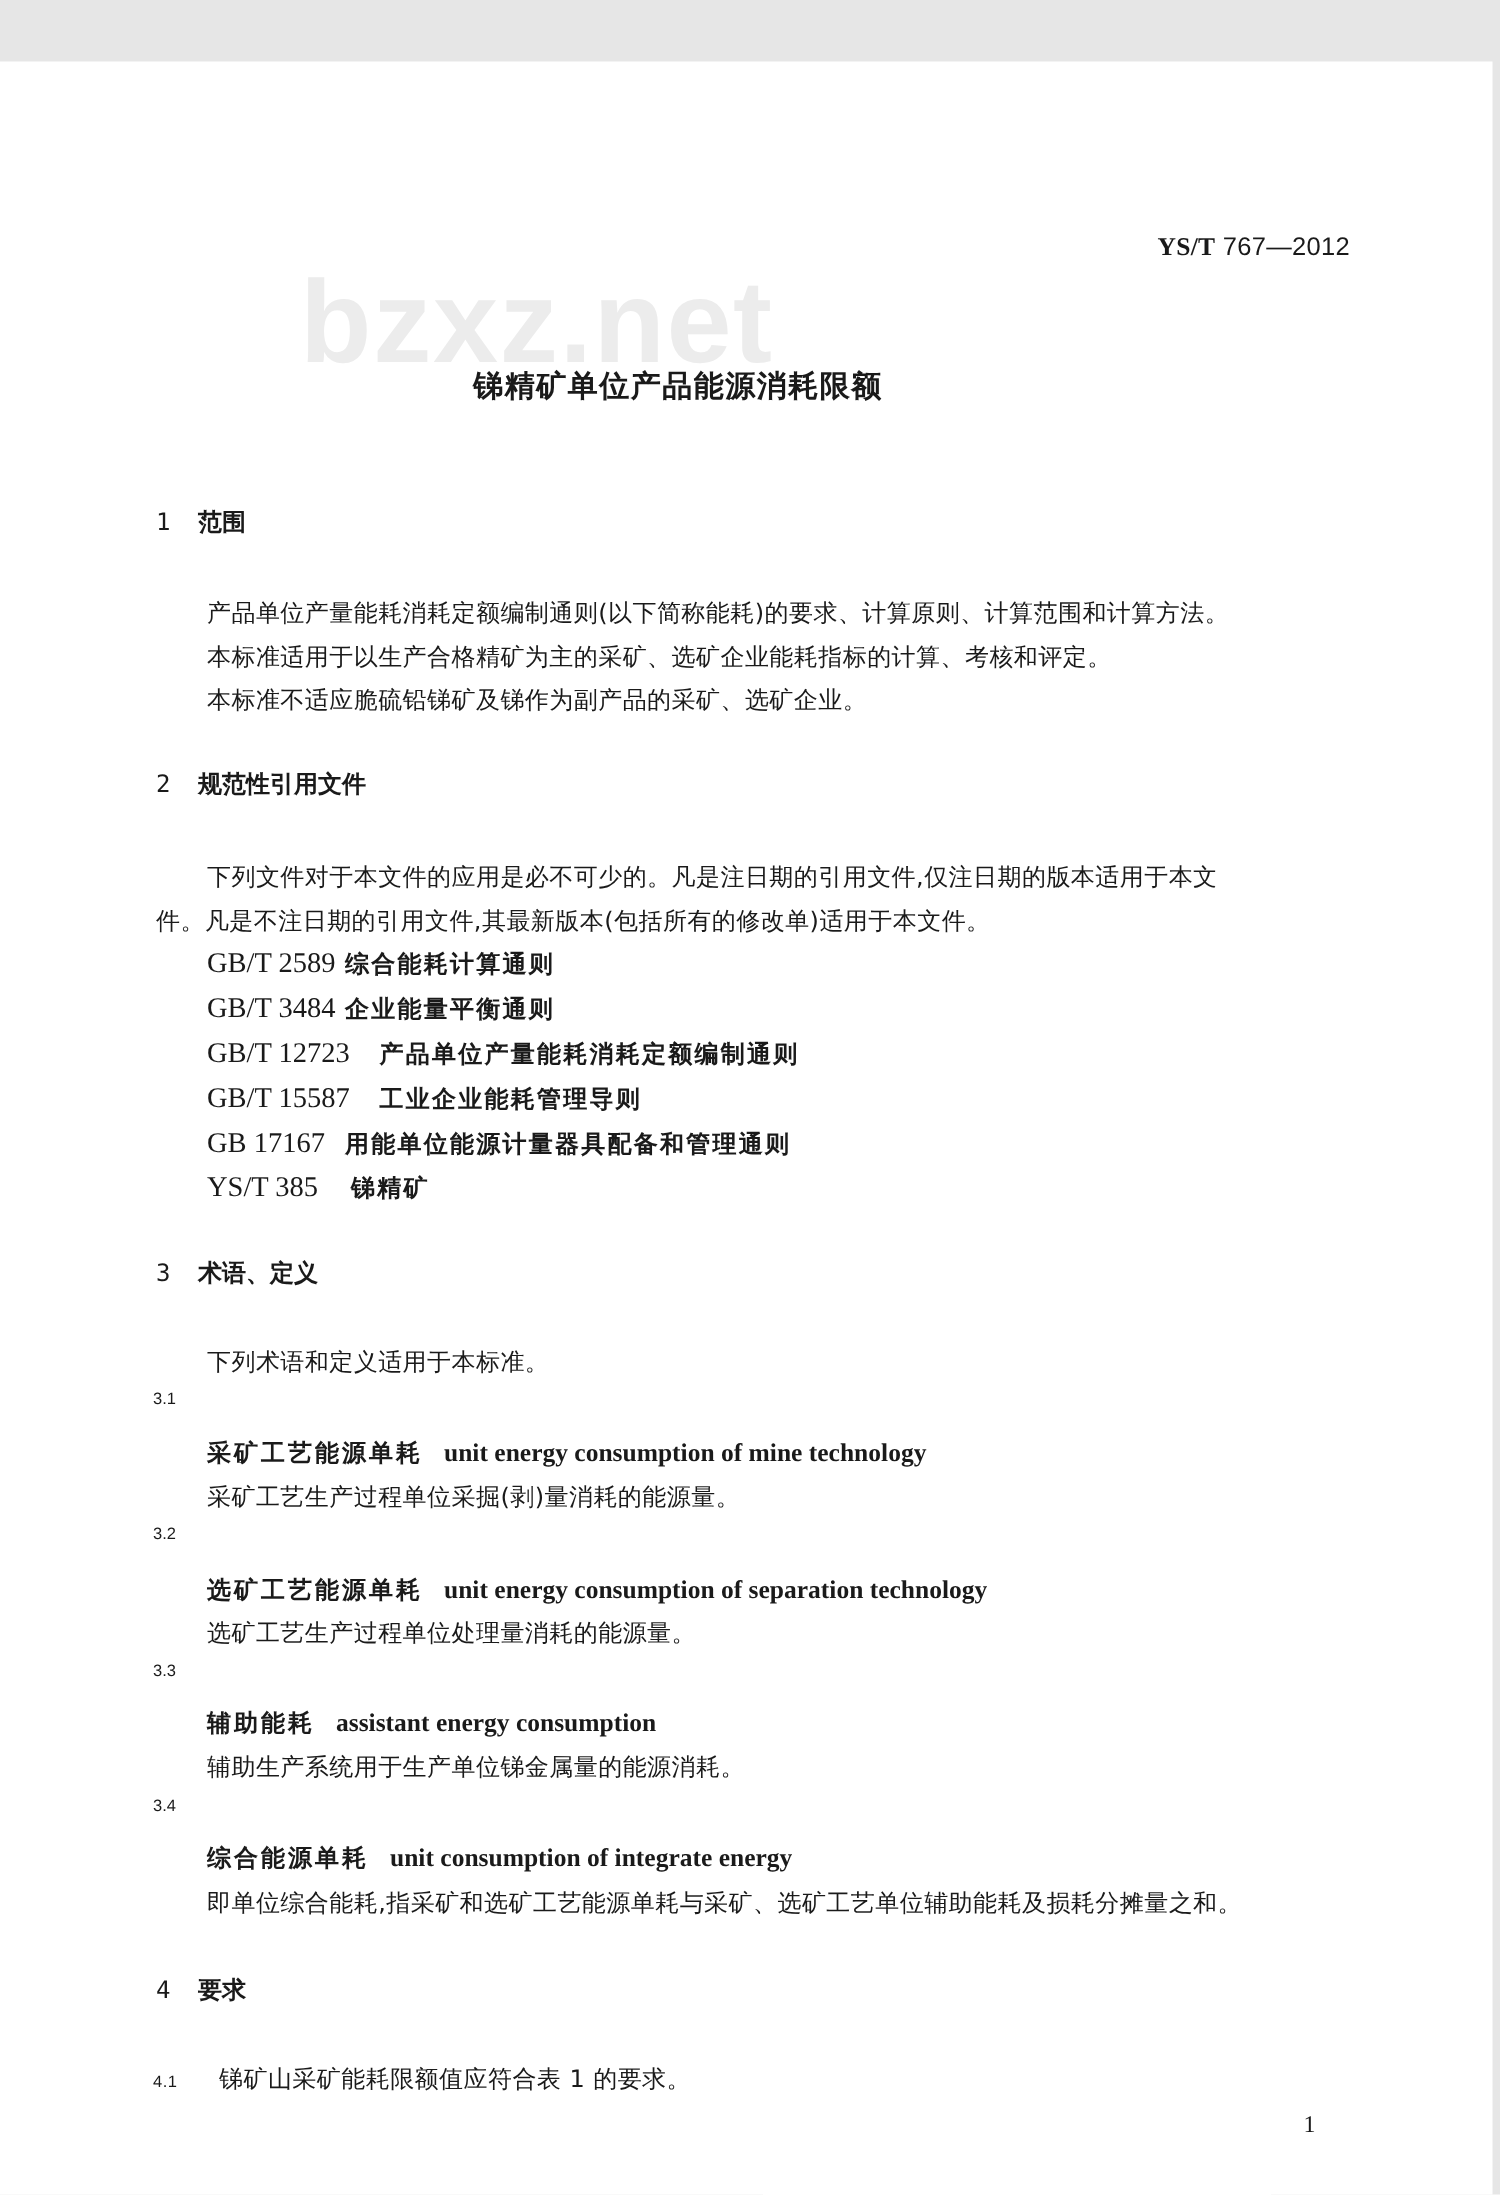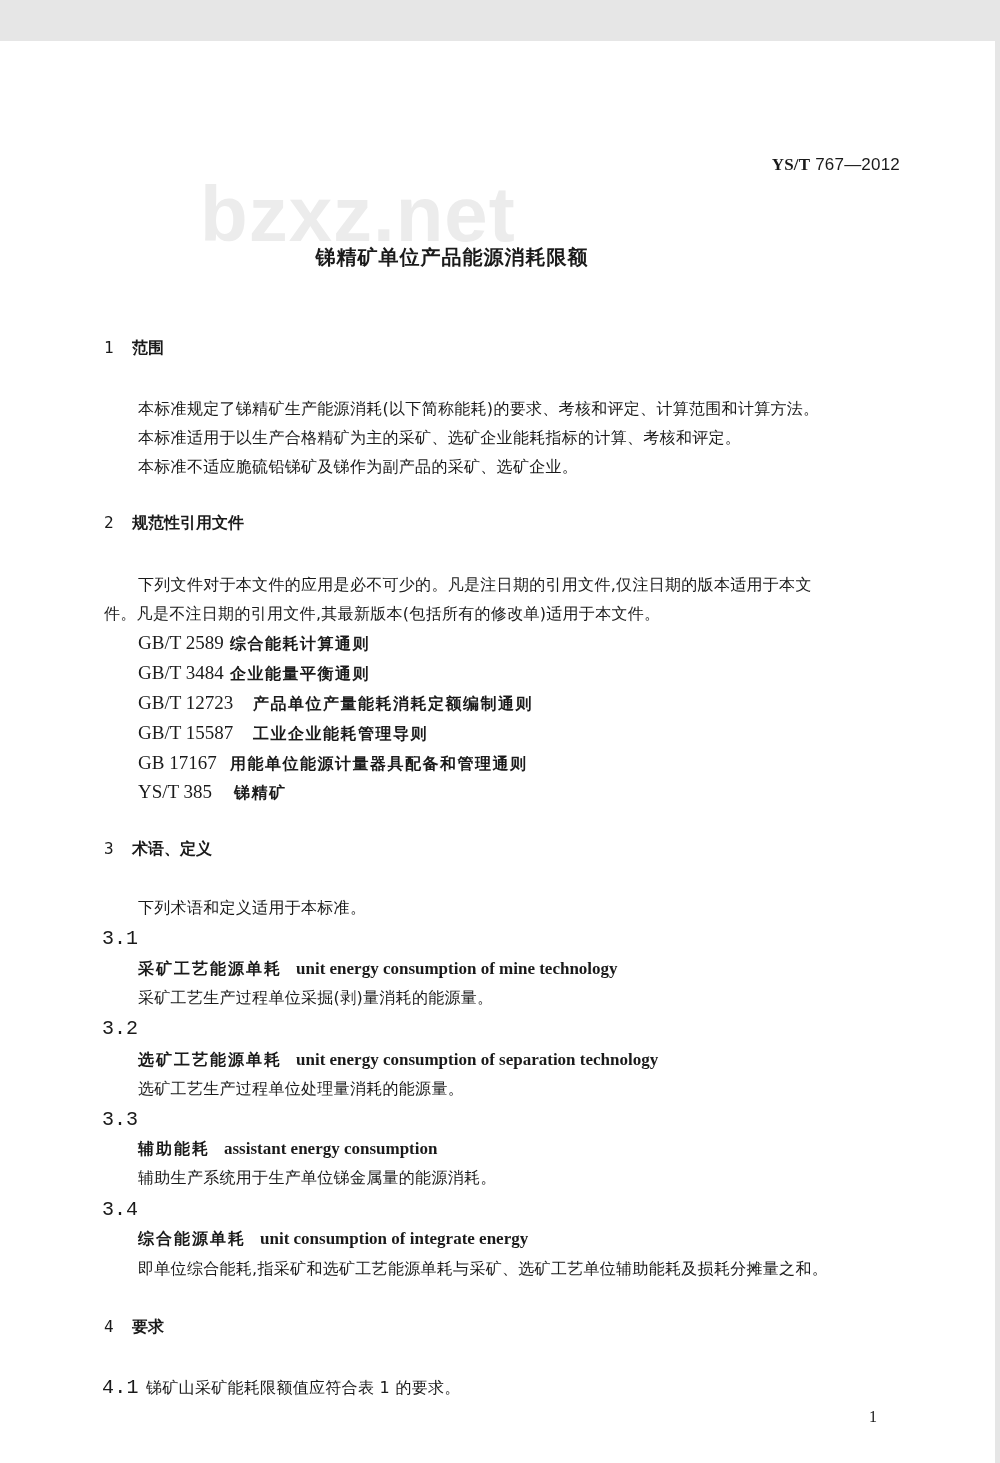--- a/index.html
+++ b/index.html
@@ -31,41 +31,41 @@
     .abs { position: absolute; white-space: nowrap; }
     .h { font-size: 16px; font-weight: bold; }
     .h .num { display: inline-block; width: 28px; font-weight: normal; font-family: "DejaVu Sans Mono", monospace; }
     .p { font-size: 16px; letter-spacing: 0.3px; }
     .ref { font-size: 16px; }
     .ref .code { font-family: "Liberation Serif", serif; font-size: 19px; display: inline-block; }
     .ref .name { font-weight: bold; letter-spacing: 1.5px; }
     .term { font-size: 16px; }
     .term .zh { font-weight: bold; letter-spacing: 2px; }
     .term .en { font-family: "Liberation Serif", serif; font-weight: bold; font-size: 17px; margin-left: 14px; }
-    .clause-num { font-size: 20px; font-family: Liberation Mono, monospace; }
+    .clause-num { font-size: 11px; font-family: Liberation Sans, sans-serif; }
     .page-num { font-family: "Liberation Serif", serif; font-size: 16px; }
   </style>
 </head>
 <body>
 
 <div class="page">
 
   <div class="std-code">
     <b>YS/T</b>
     <span>767—2012</span>
   </div>
 
   <div class="watermark">bzxz.net</div>
 
   <div class="title">锑精矿单位产品能源消耗限额</div>
 
   <div class="abs h" style="left:104px; top:297px;">
     <span class="num">1</span><span>范围</span>
   </div>
-  <div class="abs p" style="left:138px; top:358px;">本标准规定了锑精矿生产能源消耗(以下简称能耗)的要求、考核和评定、计算范围和计算方法。</div>
+  <div class="abs p" style="left:138px; top:358px;">产品单位产量能耗消耗定额编制通则(以下简称能耗)的要求、计算原则、计算范围和计算方法。</div>
   <div class="abs p" style="left:138px; top:387px;">本标准适用于以生产合格精矿为主的采矿、选矿企业能耗指标的计算、考核和评定。</div>
   <div class="abs p" style="left:138px; top:416px;">本标准不适应脆硫铅锑矿及锑作为副产品的采矿、选矿企业。</div>
 
   <div class="abs h" style="left:104px; top:472px;">
     <span class="num">2</span><span>规范性引用文件</span>
   </div>
   <div class="abs p" style="left:138px; top:534px;">下列文件对于本文件的应用是必不可少的。凡是注日期的引用文件,仅注日期的版本适用于本文</div>
   <div class="abs p" style="left:104px; top:563px;">件。凡是不注日期的引用文件,其最新版本(包括所有的修改单)适用于本文件。</div>
 
   <div class="abs ref" style="left:138px; top:591px;">

